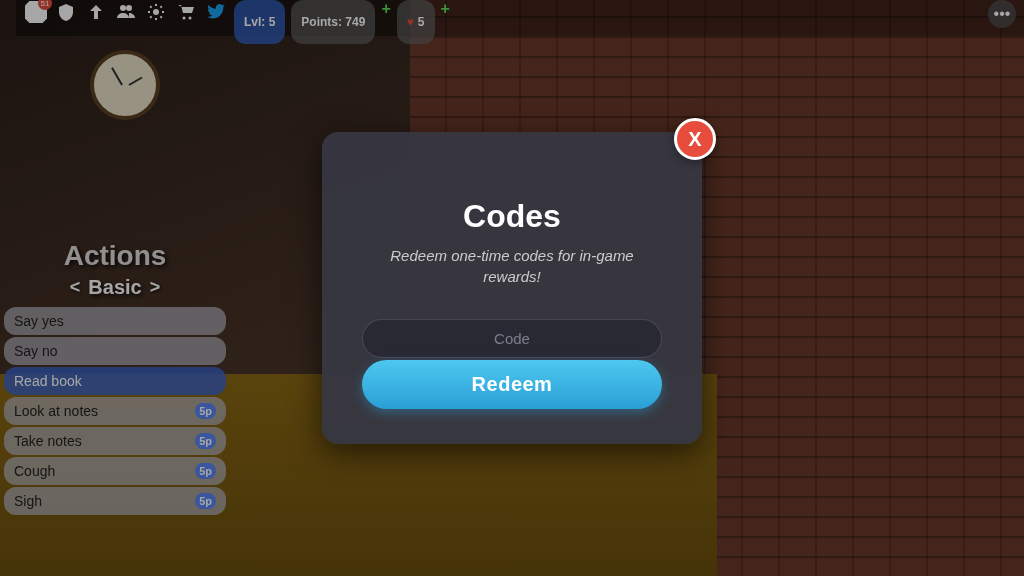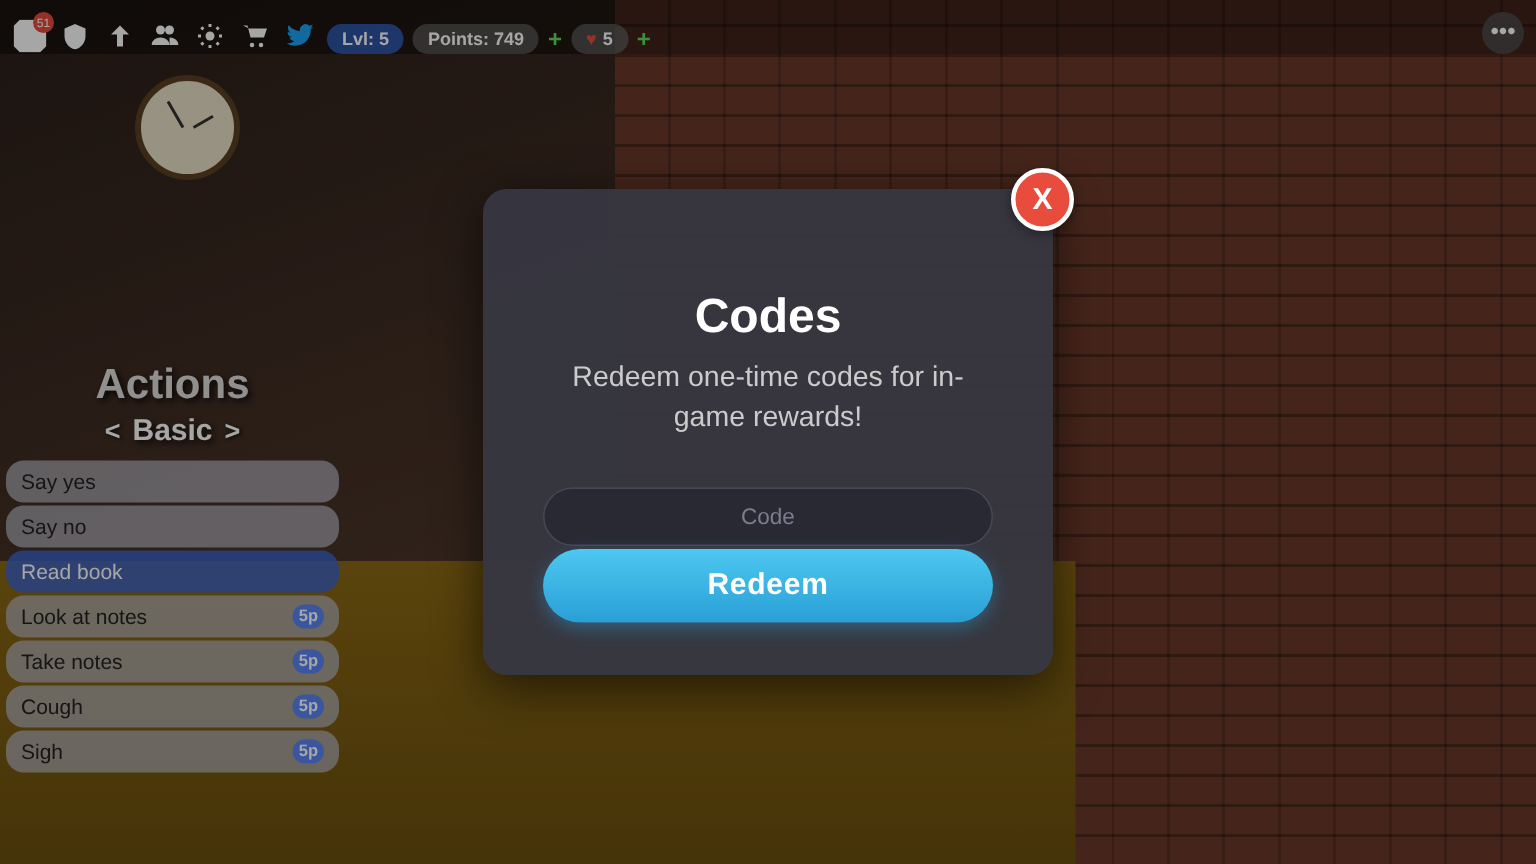--- a/index.html
+++ b/index.html
@@ -86,25 +86,25 @@
       background: #333;
       transform-origin: bottom center;
       transform: translateX(4px) rotate(60deg);
       bottom: 50%;
     }
 
     
     #top-hud {
       position: absolute;
       top: 0;
-      left: 0;
+      left: 16px;
       right: 0;
       height: 36px;
       display: flex;
-      align-items: flex-end;
+      align-items: flex-start;
       gap: 6px;
       padding: 0 8px;
       background: rgba(0,0,0,0.4);
       z-index: 10;
     }
 
     .hud-icon {
       width: 24px;
       height: 24px;
       display: flex;
@@ -129,21 +129,21 @@
       height: 14px;
       border-radius: 50%;
       display: flex;
       align-items: center;
       justify-content: center;
     }
 
     .hud-pill {
       background: rgba(100,100,100,0.7);
       border-radius: 12px;
-      padding: 3px 10px;
+      padding: 15px 10px;
       color: white;
       font-size: 12px;
       font-weight: bold;
       display: flex;
       align-items: center;
       gap: 4px;
     }
     .hud-pill.blue { background: rgba(50,100,200,0.8); }
 
     .hud-plus {
@@ -260,24 +260,25 @@
 
     #codes-modal .modal-title {
       font-size: 32px;
       font-weight: bold;
       color: white;
       margin-bottom: 10px;
       margin-top: 36px;
     }
 
     #codes-modal .modal-subtitle {
-      font-size: 19px;
+      font-size: 15px;
       color: rgba(220,220,220,0.9);
       margin-bottom: 32px;
       line-height: 1.4;
+      font-style: italic;
     }
 
     #codes-modal .code-input {
       width: 100%;
       background: rgba(40,40,50,0.9);
       border: 1.5px solid rgba(100,100,120,0.5);
       border-radius: 20px;
       padding: 10px 20px;
       font-size: 15px;
       color: rgba(180,180,190,0.8);

